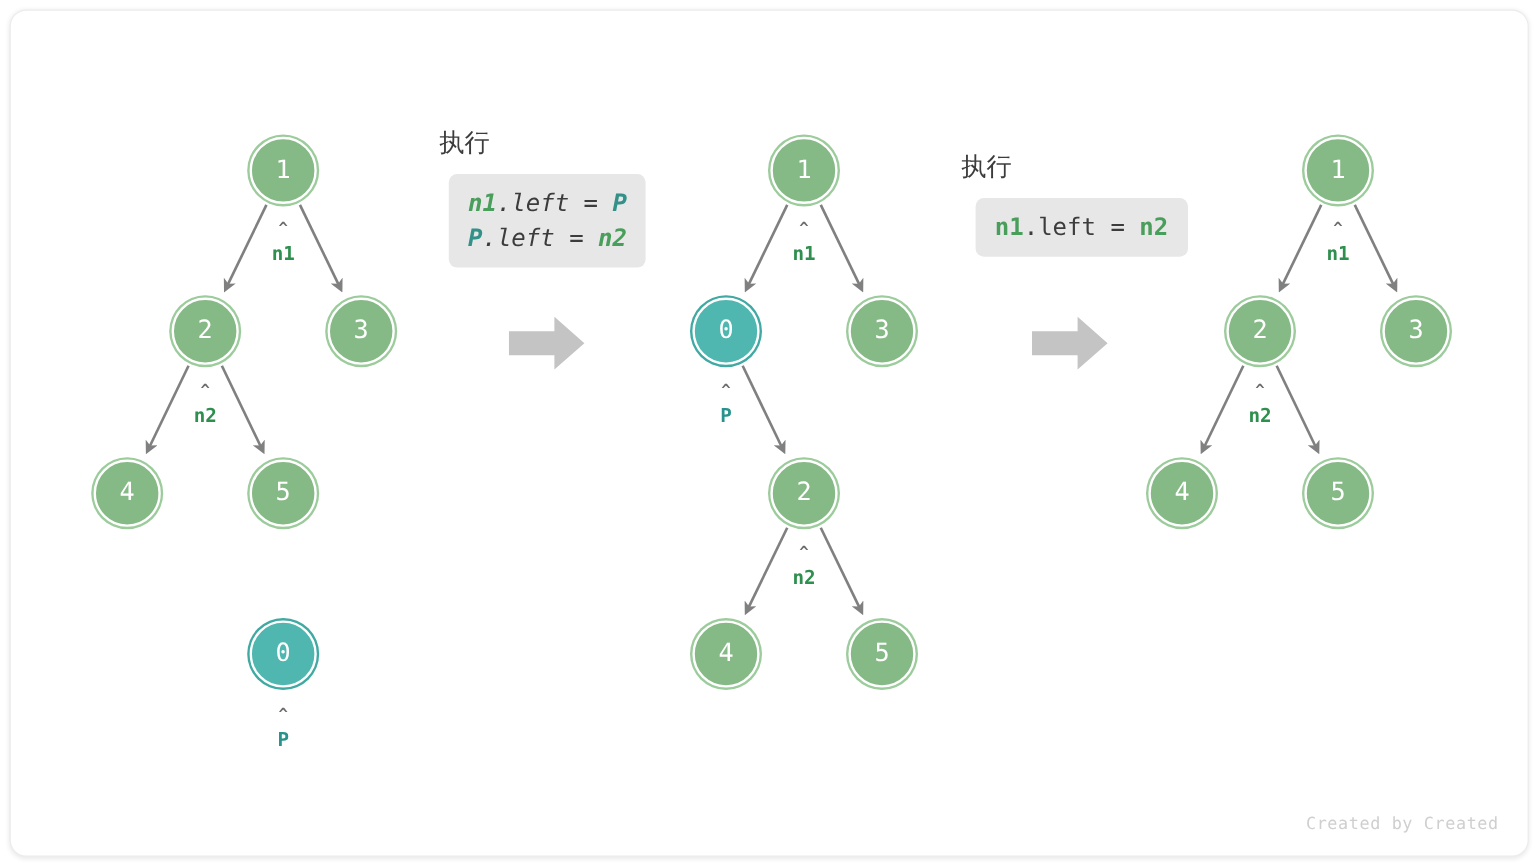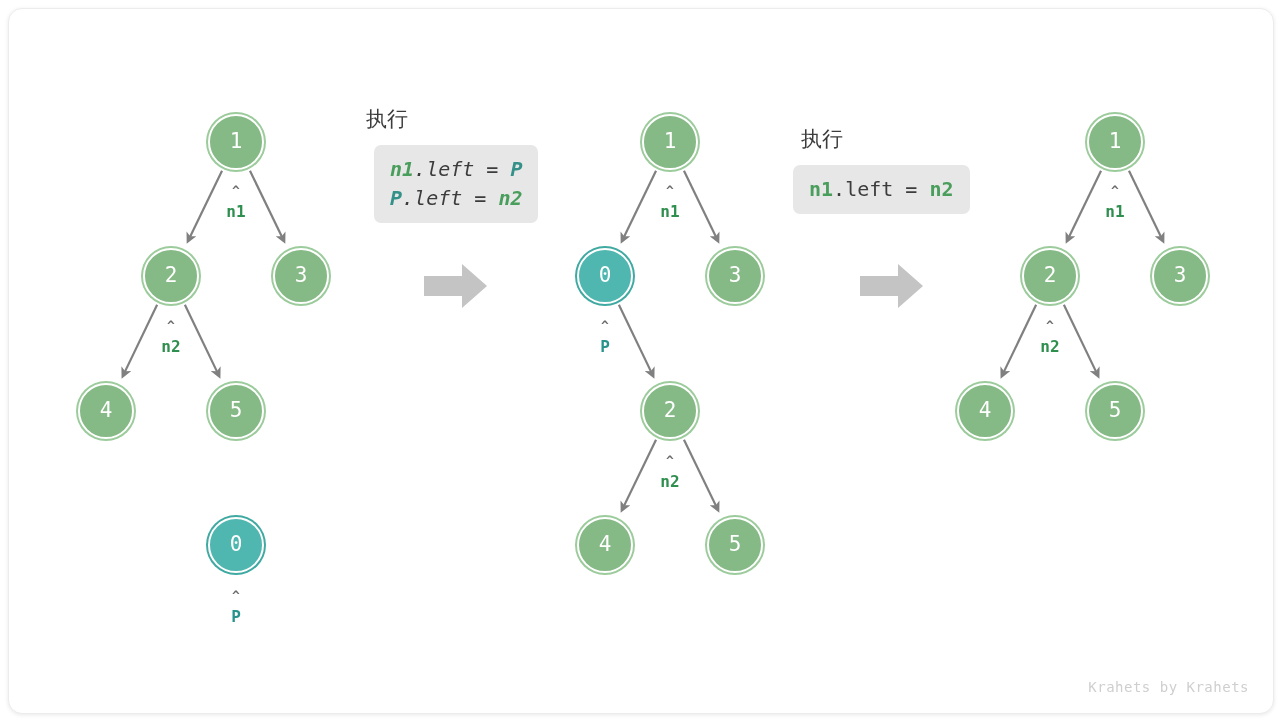--- a/index.html
+++ b/index.html
@@ -188,25 +188,25 @@
         </div>
         <div class="ptr g" style="left: 1001px; top: 311px;">
           <span class="caret">^</span>
           <span class="name">n2</span>
         </div>
       </div>
     <div id="steps-layer">
         <div class="exec-label" style="left: 357px; top: 96px;">执行</div>
         <div class="codebox" style="left: 365px; top: 136px; font-style: italic;"><div><span class="v">n1</span><span>.left = </span><span class="p">P</span></div><div><span class="p">P</span><span>.left = </span><span class="v">n2</span></div></div>
         <div class="exec-label" style="left: 792px; top: 116px;">执行</div>
-        <div class="codebox" style="left: 784px; top: 156px;"><div><span class="v">n1</span><span>.left = </span><span class="v">n2</span></div></div>
+        <div class="codebox" style="left: 804px; top: 156px;"><div><span class="v">n1</span><span>.left = </span><span class="v">n2</span></div></div>
       </div>
     <div id="arrows-layer">
         <div class="bigarrow" style="left: 415px; top: 254px;"><svg width="64" height="46" viewBox="0 0 64 46">
             <path d="M0,13 L38,13 L38,1 L63,23 L38,45 L38,33 L0,33 Z" fill="#c4c4c4"></path>
           </svg></div>
         <div class="bigarrow" style="left: 851px; top: 254px;"><svg width="64" height="46" viewBox="0 0 64 46">
             <path d="M0,13 L38,13 L38,1 L63,23 L38,45 L38,33 L0,33 Z" fill="#c4c4c4"></path>
           </svg></div>
       </div>
-    <div id="credit">Krahets by Krahets</div>
+    <div id="credit">Created by Created</div>
   </div>
 </div>
 
 </body></html>

